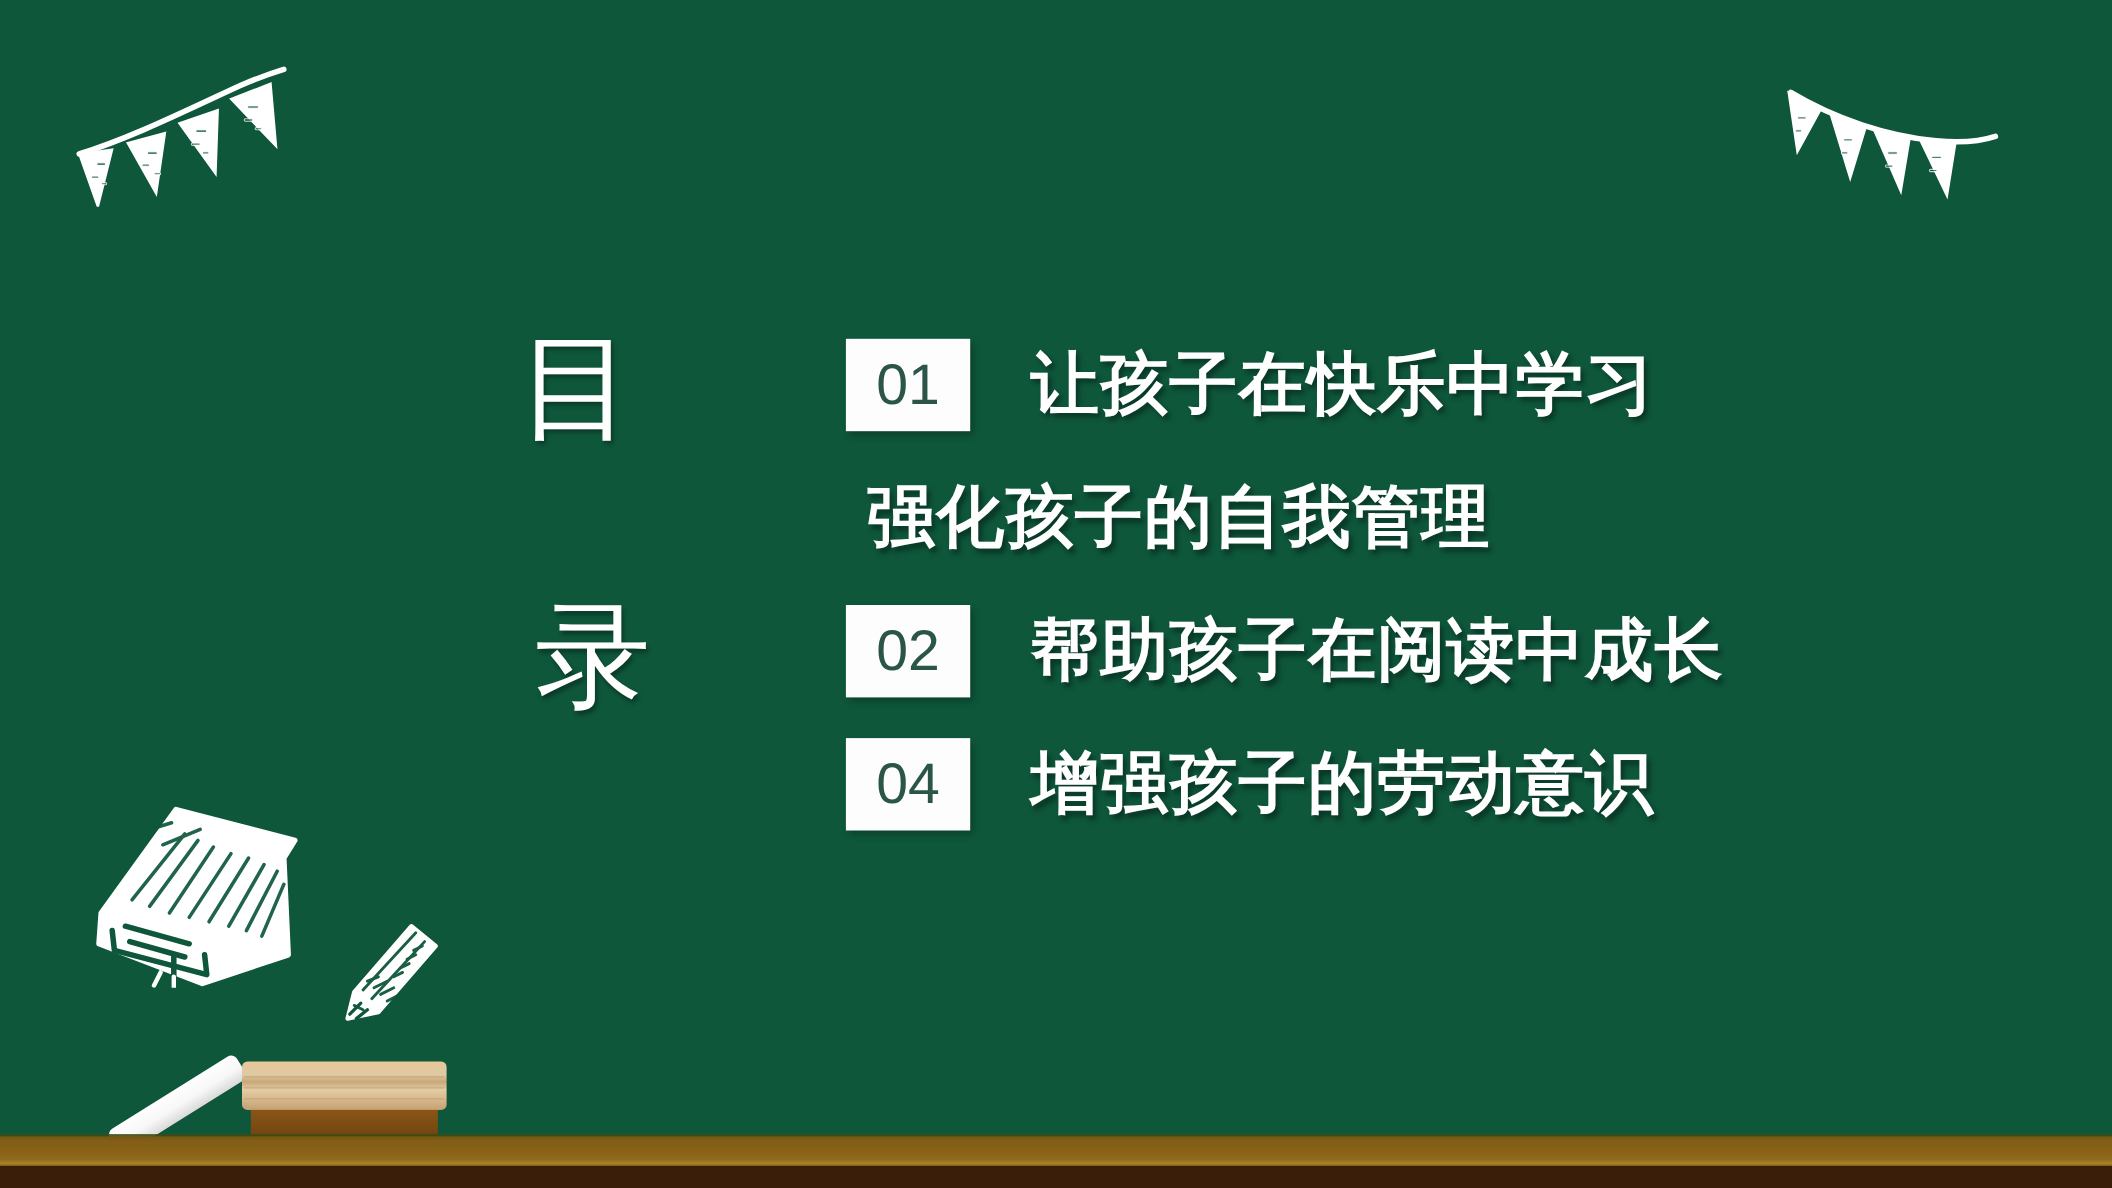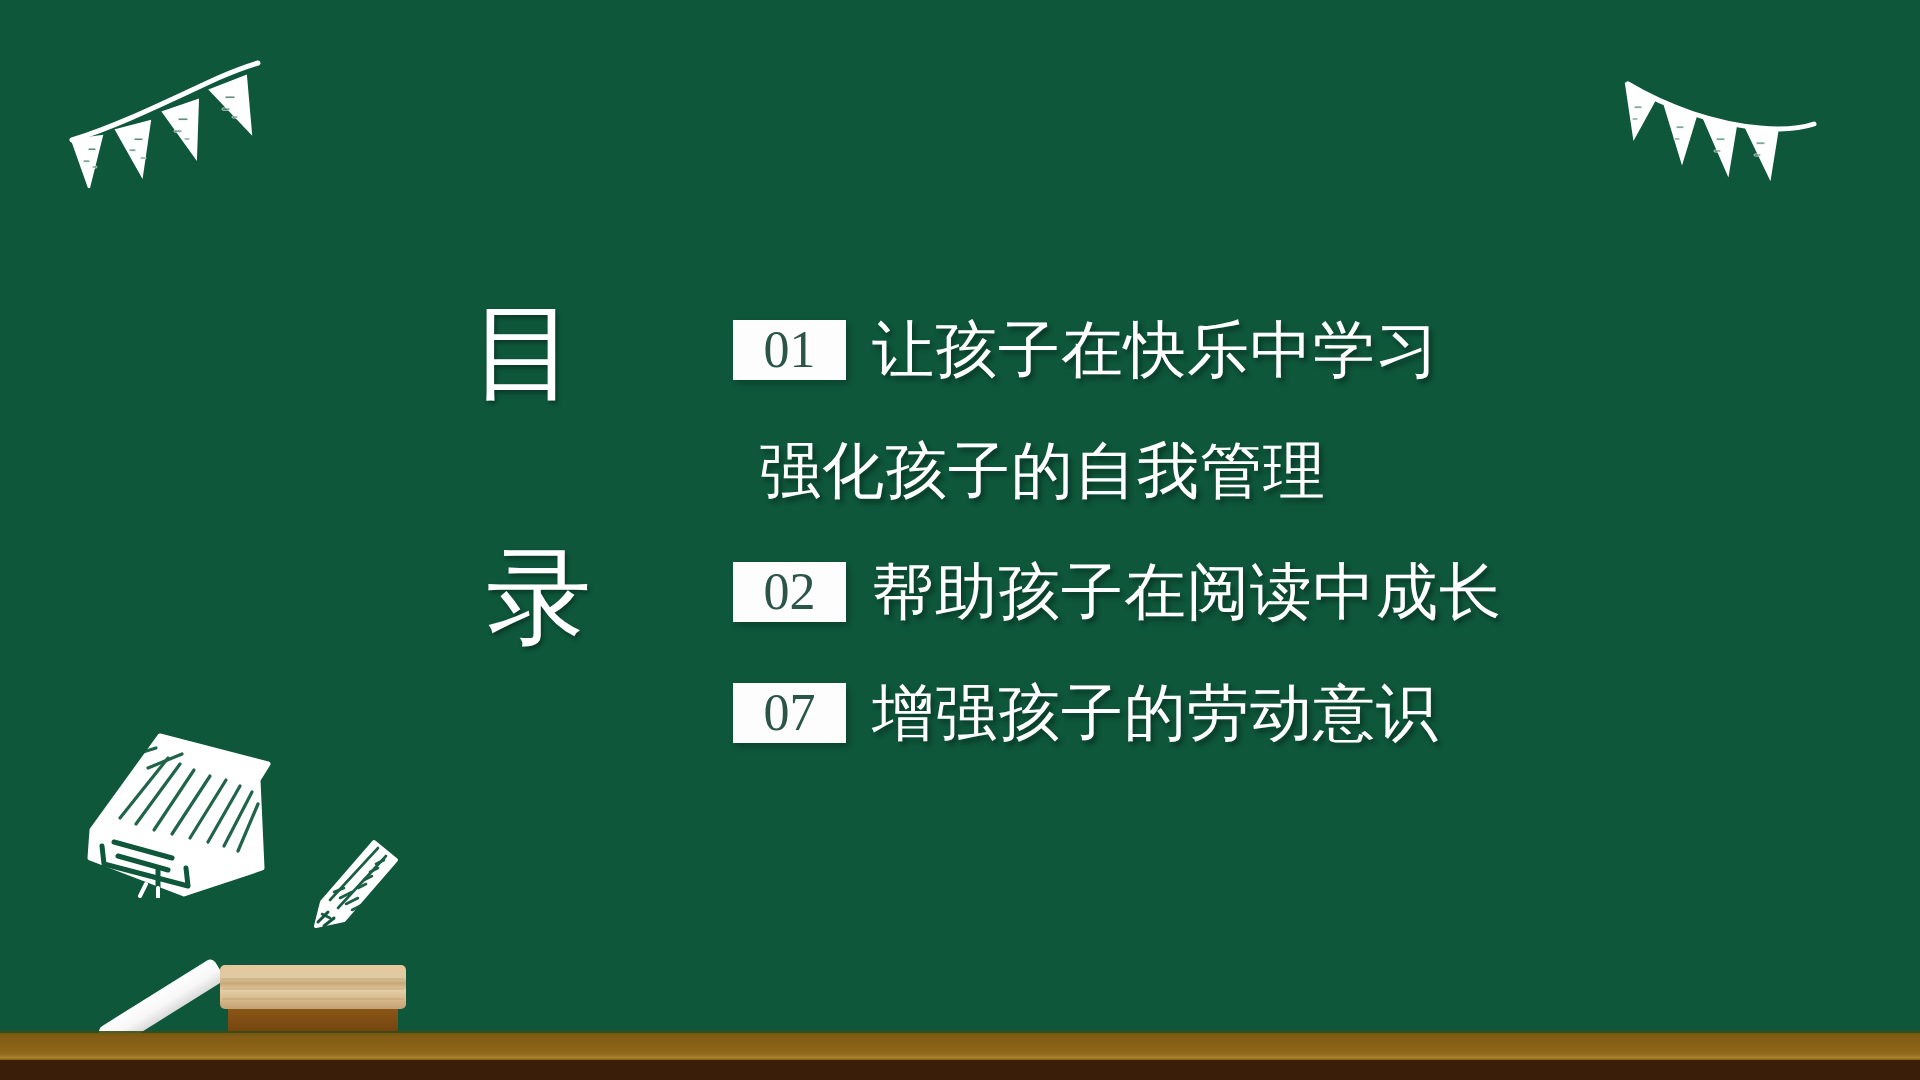--- a/index.html
+++ b/index.html
@@ -40,33 +40,35 @@
   .toc-title .ch2{margin-top:140px;margin-left:18px;}
   
   .toc-list{
     position:absolute;left:733px;top:308px;width:900px;
   }
   .toc-row{
     position:relative;height:84px;margin-bottom:37px;
     display:flex;align-items:center;
   }
   .num-box{
-    width:113px;height:60px;background:#fdfdfd;
+    width:113px;height:84px;background:#fdfdfd;
     display:flex;align-items:center;justify-content:center;
     color:#2c5549;font-size:52px;line-height:1;
-    font-family:Liberation Serif, serif;
+    font-family:Liberation Sans, sans-serif;
     box-shadow:3px 4px 6px rgba(0,0,0,.22);
     flex:0 0 auto;
+    margin-left:36px;
   }
   .row-label{
-    margin-left:26px;color:#ffffff;
+    margin-left:55px;color:#ffffff;
     font-size:62px;line-height:1;white-space:nowrap;
     font-family:"Liberation Serif","DejaVu Serif",serif;
     text-shadow:3px 4px 5px rgba(0,0,0,.38);
     letter-spacing:1px;
+    font-weight:bold;
   }
   
   .deco{position:absolute;}
   #bunting-left{left:58px;top:48px;}
   #bunting-right{left:1620px;top:62px;}
   #book{left:62px;top:718px;}
   #pencil{left:300px;top:828px;}
   #chalk-stick{left:75px;top:952px;}
   #eraser{left:218px;top:963px;}
 </style>
@@ -138,21 +140,21 @@
     <div class="toc-row">
       <div class="row-label">强化孩子的自我管理</div>
     </div>
 
     <div class="toc-row">
       <div class="num-box">02</div>
       <div class="row-label">帮助孩子在阅读中成长</div>
     </div>
 
     <div class="toc-row">
-      <div class="num-box">07</div>
+      <div class="num-box">04</div>
       <div class="row-label">增强孩子的劳动意识</div>
     </div>
 
   </div>
 
   <div class="deco" id="book">
     <svg width="220" height="180" viewBox="0 0 220 180">
       <g stroke="#ffffff" fill="none" stroke-width="5" stroke-linejoin="round" stroke-linecap="round">
         <path d="M30,112 L98,18 L206,46 L196,62 L200,150 L122,176 L28,140 Z" fill="#ffffff" stroke="#ffffff"></path>
       </g>

